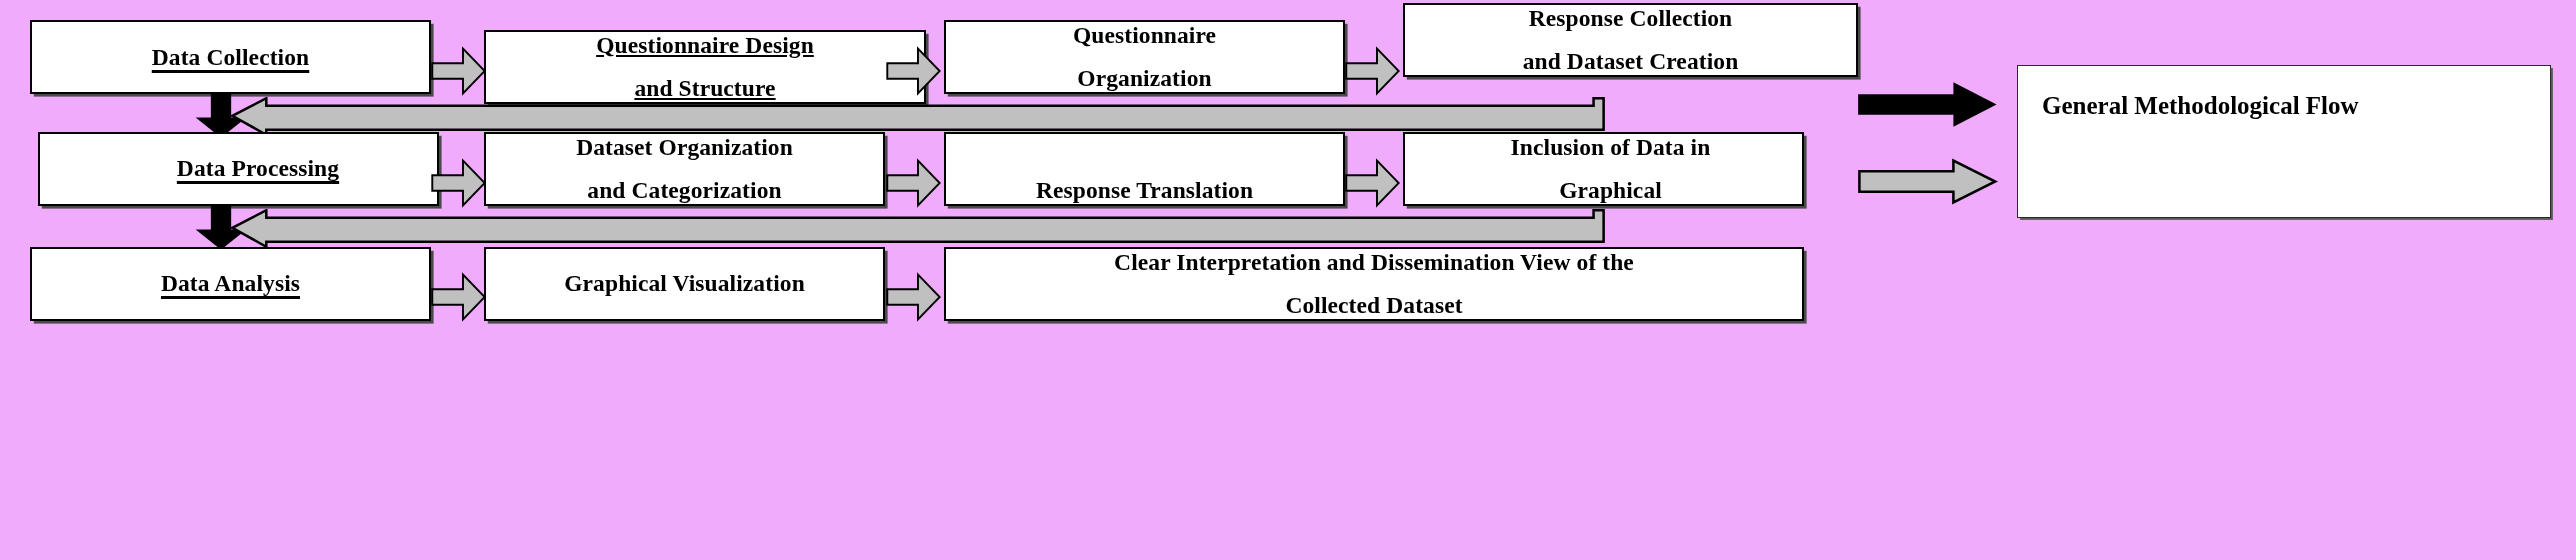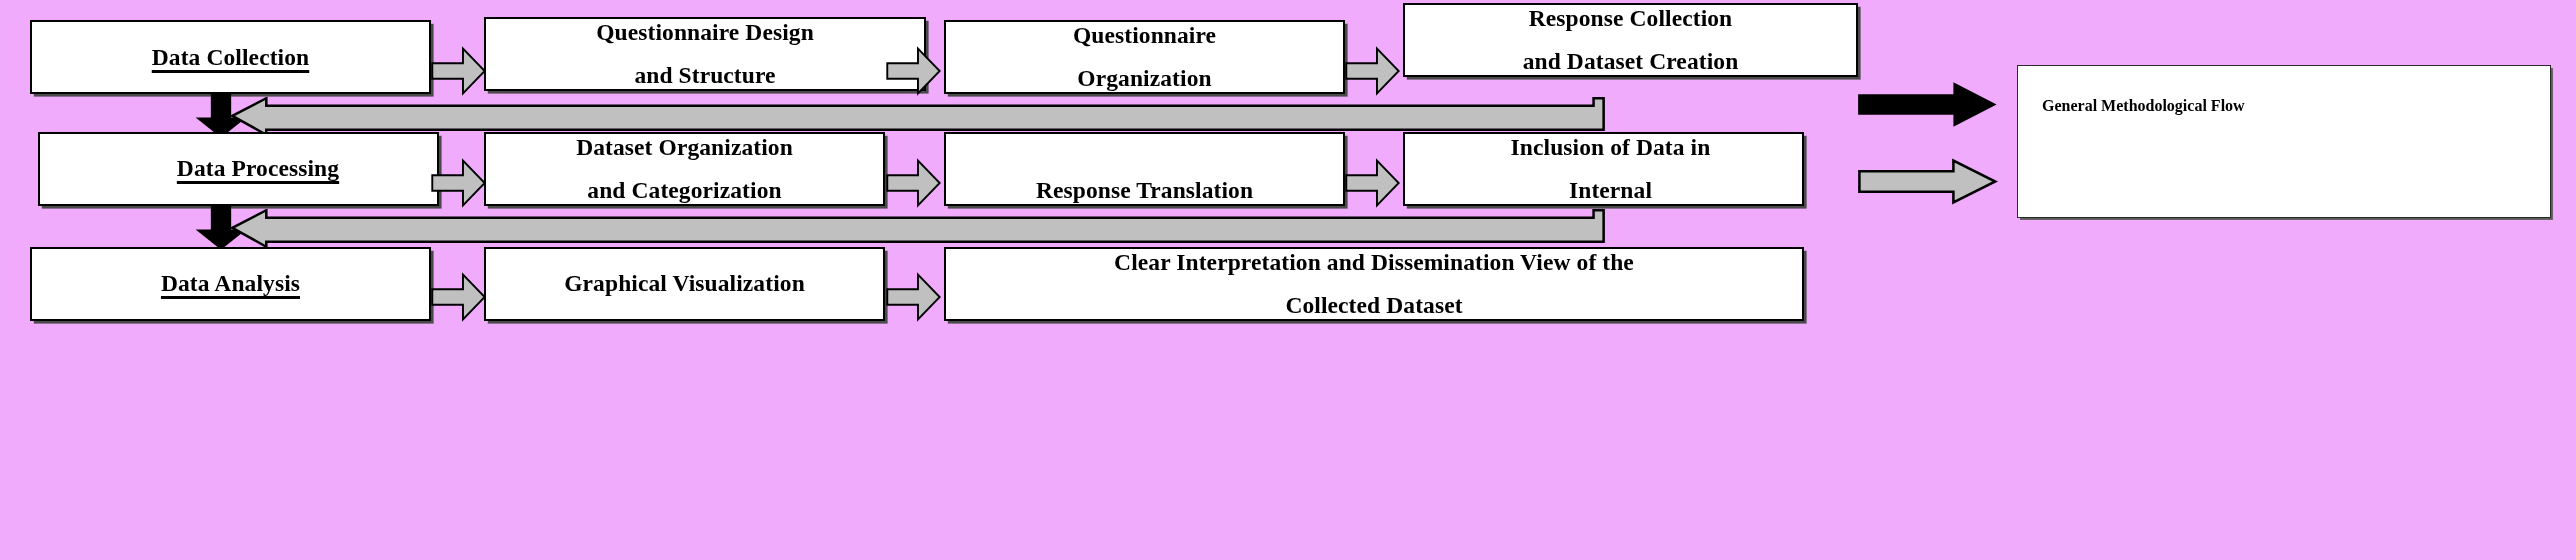--- a/index.html
+++ b/index.html
@@ -64,21 +64,21 @@
     border: 1.9px solid #2a2a2a;
     box-shadow: 2.5px 2.5px 0 -0.6px #5a5a5a;
   }
   .legend-row {
     position: absolute;
     display: flex;
     align-items: center;
   }
   .legend-label {
     font-weight: bold;
-    font-size: 16px;
+    font-size: 25px;
     color: #000000;
     white-space: nowrap;
   }
   .legend-arrow { position: absolute; }
   .legend-arrow svg { display: block; }
 </style>
 </head>
 <body>
 
 <div id="stage">
@@ -86,21 +86,21 @@
   <div class="pbox stage-label" style="left:30px; top:20.3px; width:401px; height:74px;">
     <span class="ptext">Data Collection</span>
   </div>
 
   <div class="chevron" style="left:431px; top:46px; width:55px; height:50px;">
     <svg width="55" height="50" viewBox="0 0 86 78">
       <polygon points="2,27 50,27 50,4 84,39 50,74 50,51 2,51" fill="#c0c0c0" stroke="#000000" stroke-width="3"></polygon>
     </svg>
   </div>
 
-  <div class="pbox" style="left:484px; top:17px; width:442px; height:74px;">
+  <div class="pbox" style="left:484px; top:30px; width:442px; height:74px;text-decoration:underline;">
     <span class="ptext">
       <span>Questionnaire Design</span><br>
       <span>and Structure</span>
     </span>
   </div>
 
   <div class="chevron" style="left:886px; top:46px; width:55px; height:50px;">
     <svg width="55" height="50" viewBox="0 0 86 78">
       <polygon points="2,27 50,27 50,4 84,39 50,74 50,51 2,51" fill="#c0c0c0" stroke="#000000" stroke-width="3"></polygon>
     </svg>
@@ -170,21 +170,21 @@
 
   <div class="chevron" style="left:1345px; top:158px; width:55px; height:50px;">
     <svg width="55" height="50" viewBox="0 0 86 78">
       <polygon points="2,27 50,27 50,4 84,39 50,74 50,51 2,51" fill="#c0c0c0" stroke="#000000" stroke-width="3"></polygon>
     </svg>
   </div>
 
   <div class="pbox" style="left:1403px; top:132px; width:401px; height:74px;padding-left:23px;">
     <span class="ptext">
       <span>Inclusion of Data in</span><br>
-      <span>Internal</span>
+      <span>Graphical</span>
     </span>
   </div>
 
   <div class="downarrow" style="left:188px; top:205px; width:66px; height:45px;">
     <svg width="66" height="45" viewBox="0 0 104 70">
       <polygon points="36,0 68,0 68,38 92,38 52,70 12,38 36,38" fill="#000000"></polygon>
     </svg>
   </div>
 
   <div class="feedback" style="left:215px; top:209px; width:1411px; height:39px;">

